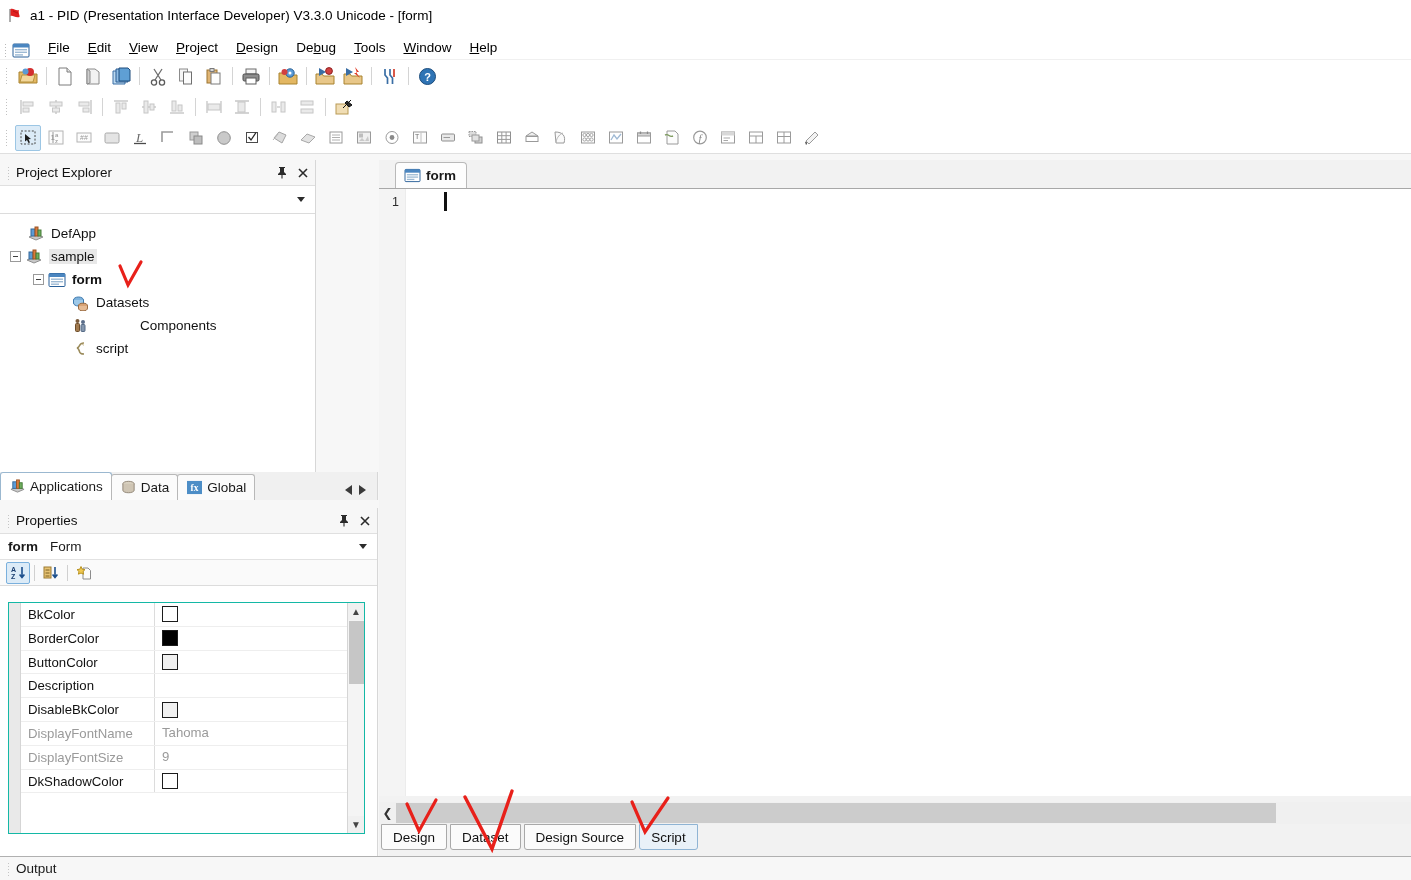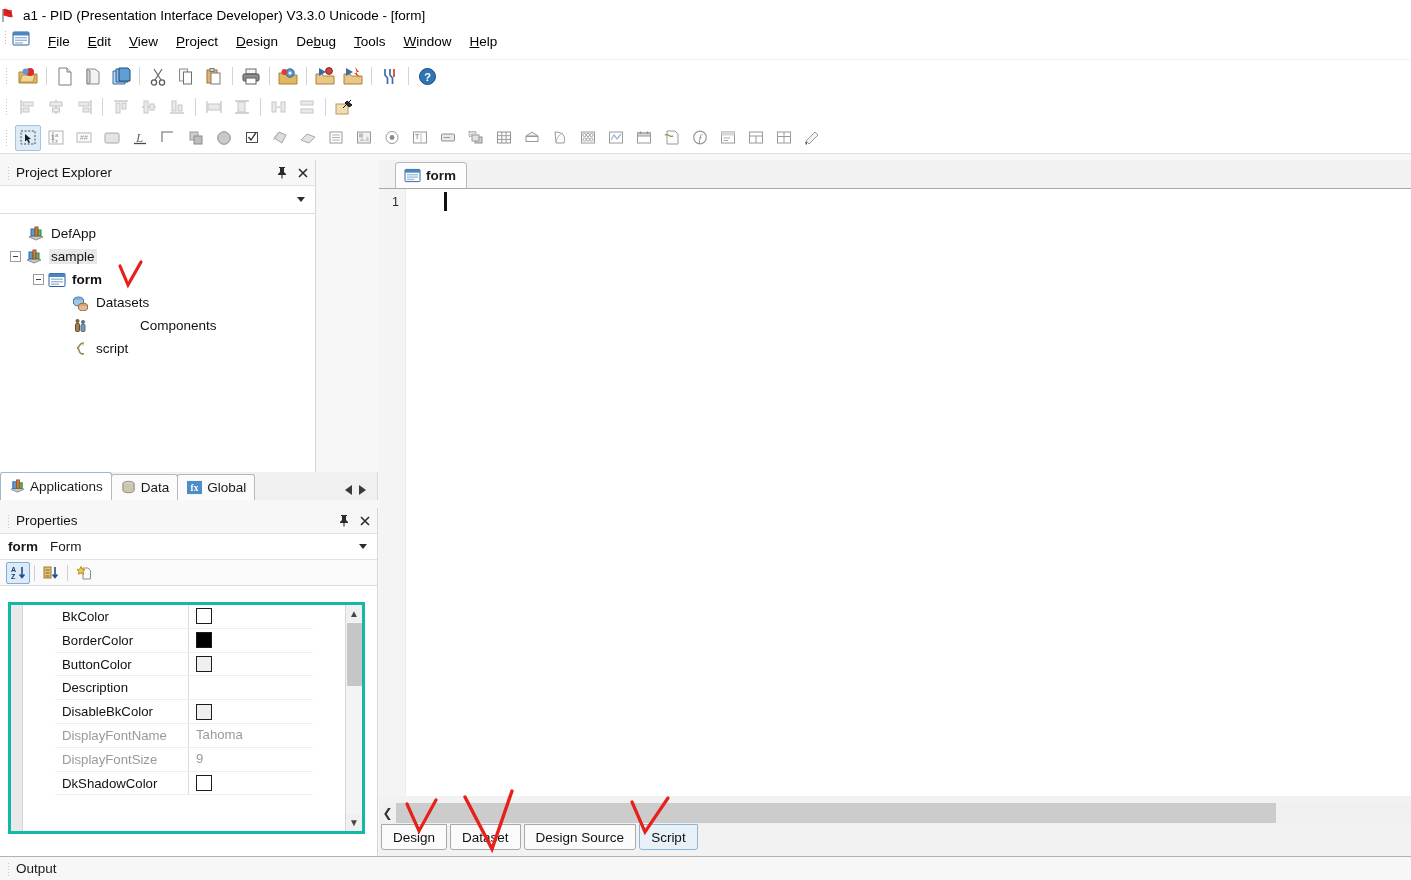--- a/index.html
+++ b/index.html
@@ -11,31 +11,31 @@
     font-size: 13px;
     color: #1a1a1a;
     background: #ffffff;
   }
   #app { position: relative; width: 1411px; height: 880px; background: #f7f7f7; }
 
   
   .titlebar {
     position: absolute; left: 0; top: 0; width: 1411px; height: 30px;
     background: #ffffff;
-    display: flex; align-items: center; padding-left: 0;
+    display: flex; align-items: center; padding-left: 7px;
   }
   .title-icon {
     width: 16px; height: 16px; margin-right: 7px; position: relative; flex: none;
   }
   .title-text { font-size: 13.5px; color: #000; white-space: nowrap; }
 
   
   .menubar {
     position: absolute; left: 0; top: 30px; width: 1411px; height: 30px;
-    background: #ffffff; display: flex; align-items: flex-start;
+    background: #ffffff; display: flex; align-items: flex-end;
     border-bottom: 1px solid #f0f0f0;
   }
   .menu-grip {
     width: 4px; height: 16px; margin: 0 4px 0 4px;
     background-image: radial-gradient(#b9b9b9 40%, transparent 41%);
     background-size: 3px 3px; flex: none;
   }
   .menu-appicon { width: 18px; height: 17px; margin-right: 9px; flex: none; position: relative; }
   .menu-item {
     padding: 4px 9px; font-size: 13.5px; color: #000; cursor: default; white-space: nowrap;
@@ -146,21 +146,21 @@
   }
   .ptb {
     width: 24px; height: 22px; display: flex; align-items: center; justify-content: center;
     border: 1px solid transparent; border-radius: 2px; position: relative;
   }
   .ptb.sel { background: #dcebf7; border-color: #7ab0dd; }
   .ptb-sep { width: 1px; height: 16px; background: #d0d0d0; margin: 0 4px; }
 
   .grid-wrap {
     position: absolute; left: 8px; top: 94px; right: 12px; bottom: 22px;
-    border: 3px solid #14b8a6; background: #fff; overflow: hidden; display: flex; gap: 32px;
+    border: 1px solid #14b8a6; background: #fff; overflow: hidden; display: flex;
   }
   .grid-gutter { width: 12px; background: #e9e9e9; border-right: 1px solid #d5d5d5; flex: none; }
   .grid-rows { flex: 1; }
   .prow { display: flex; height: 23.8px; border-bottom: 1px solid #eeeeee; font-size: 13.2px; }
   .pname {
     width: 134px; padding-left: 7px; line-height: 23.8px;
     border-right: 1px solid #dcdcdc; color: #111; overflow: hidden; white-space: nowrap;
   }
   .pname.dim { color: #9a9a9a; }
   .pval { flex: 1; padding-left: 7px; line-height: 23.8px; color: #111; display: flex; align-items: center; }

